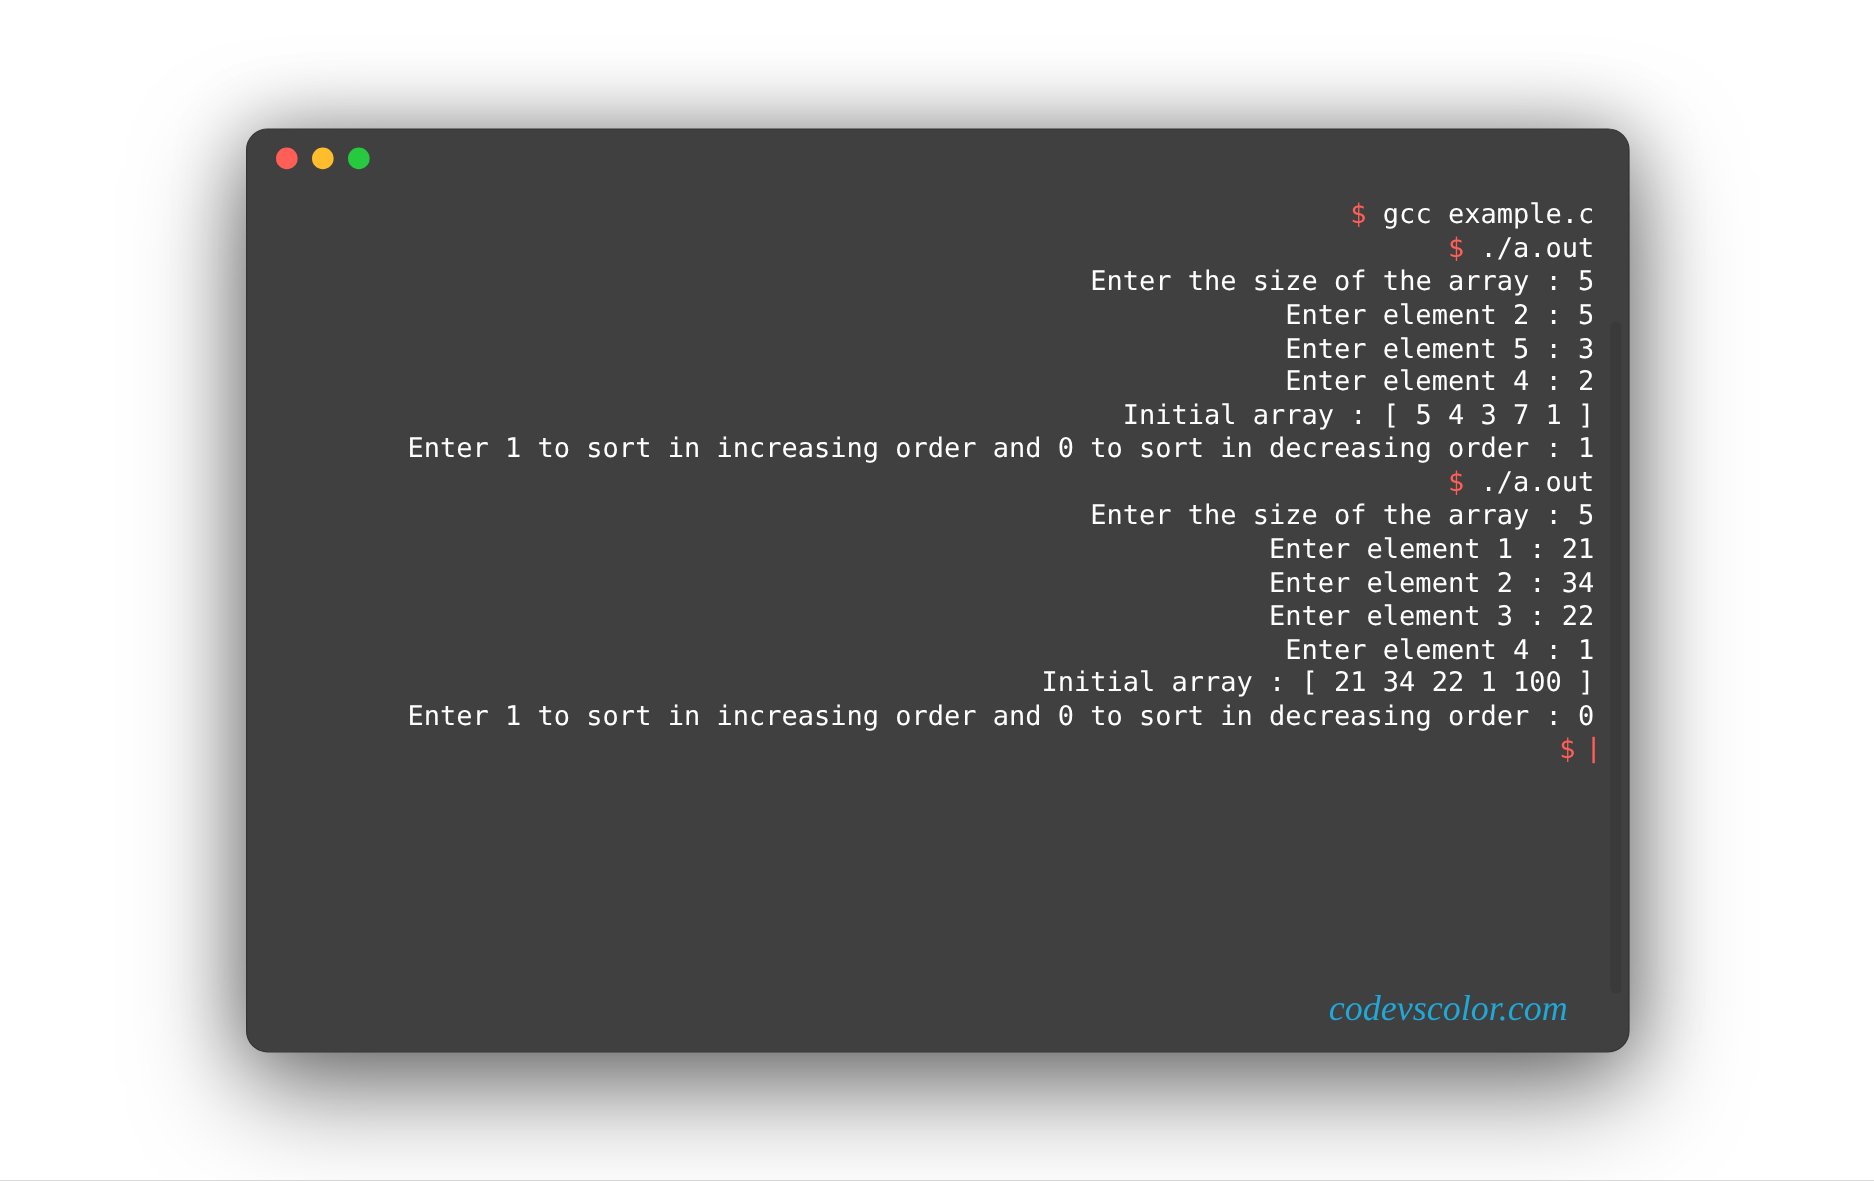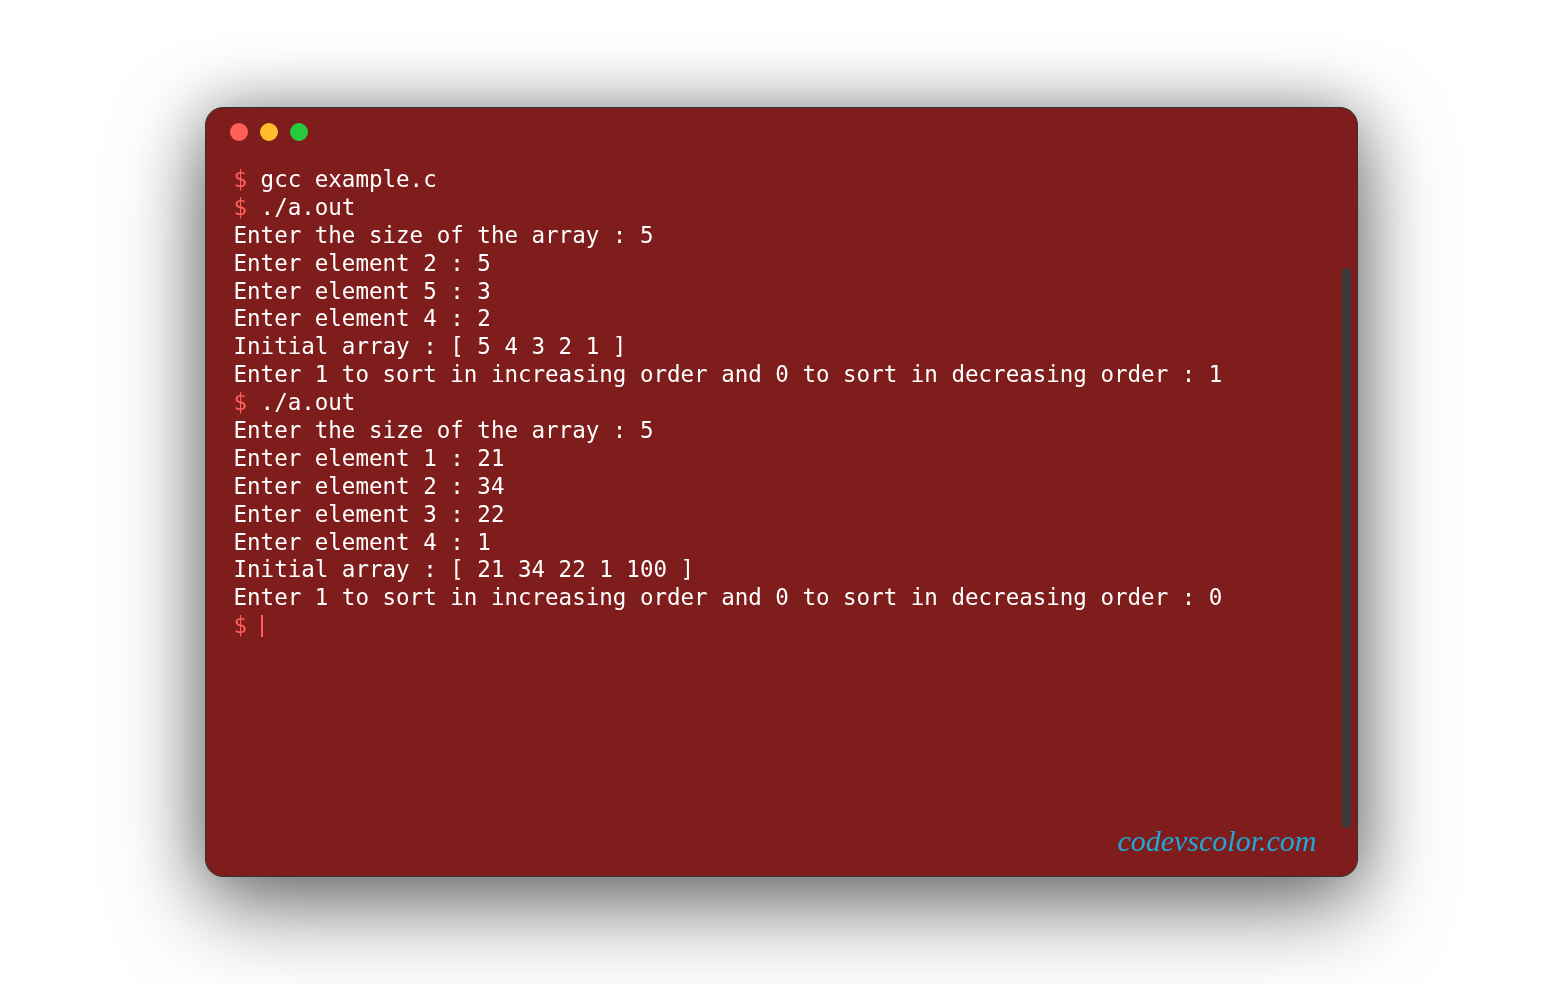--- a/index.html
+++ b/index.html
@@ -14,26 +14,27 @@
       height: 984px;
       display: flex;
       align-items: center;
       justify-content: center;
       font-family: "SF Mono", Menlo, Monaco, Consolas, monospace;
     }
     
     .terminal-window {
       width: 1153px;
       height: 770px;
-      background: #7f1d1d;
+      background: #404040;
       border-radius: 18px;
       border: 1px solid #333;
       box-shadow: 0 30px 90px rgba(0,0,0,0.5), 0 0 60px rgba(0,0,0,0.3);
       overflow: hidden;
       position: relative;
+      text-align: right;
     }
     
     .title-bar {
       height: 48px;
       display: flex;
       align-items: center;
       padding-left: 24px;
       gap: 12px;
     }
     
@@ -69,21 +70,21 @@
       width: 2px;
       height: 22px;
       background: #ff5f56;
       vertical-align: middle;
       margin-bottom: 2px;
     }
     
     .watermark {
       position: absolute;
       bottom: 18px;
-      right: 40px;
+      right: 50px;
       font-family: "Brush Script MT", "Segoe Script", cursive;
       font-size: 30px;
       color: #1fa8d8;
       font-style: italic;
     }
     
     .scrollbar {
       position: absolute;
       right: 6px;
       top: 160px;
@@ -102,21 +103,21 @@
     <div class="traffic-light yellow"></div>
     <div class="traffic-light green"></div>
   </div>
   <div class="terminal-body" id="terminal-body">
   <div class="term-line"><span class="prompt">$ </span><span>gcc example.c</span></div>
       <div class="term-line"><span class="prompt">$ </span><span>./a.out</span></div>
       <div class="term-line"><span>Enter the size of the array : 5</span></div>
       <div class="term-line"><span>Enter element 2 : 5</span></div>
       <div class="term-line"><span>Enter element 5 : 3</span></div>
       <div class="term-line"><span>Enter element 4 : 2</span></div>
-      <div class="term-line"><span>Initial array : [ 5 4 3 2 1 ]</span></div>
+      <div class="term-line"><span>Initial array : [ 5 4 3 7 1 ]</span></div>
       <div class="term-line"><span>Enter 1 to sort in increasing order and 0 to sort in decreasing order : 1</span></div>
       <div class="term-line"><span class="prompt">$ </span><span>./a.out</span></div>
       <div class="term-line"><span>Enter the size of the array : 5</span></div>
       <div class="term-line"><span>Enter element 1 : 21</span></div>
       <div class="term-line"><span>Enter element 2 : 34</span></div>
       <div class="term-line"><span>Enter element 3 : 22</span></div>
       <div class="term-line"><span>Enter element 4 : 1</span></div>
       <div class="term-line"><span>Initial array : [ 21 34 22 1 100 ]</span></div>
       <div class="term-line"><span>Enter 1 to sort in increasing order and 0 to sort in decreasing order : 0</span></div>
       <div class="term-line"><span class="prompt">$ </span><span></span><span class="cursor"></span></div>

